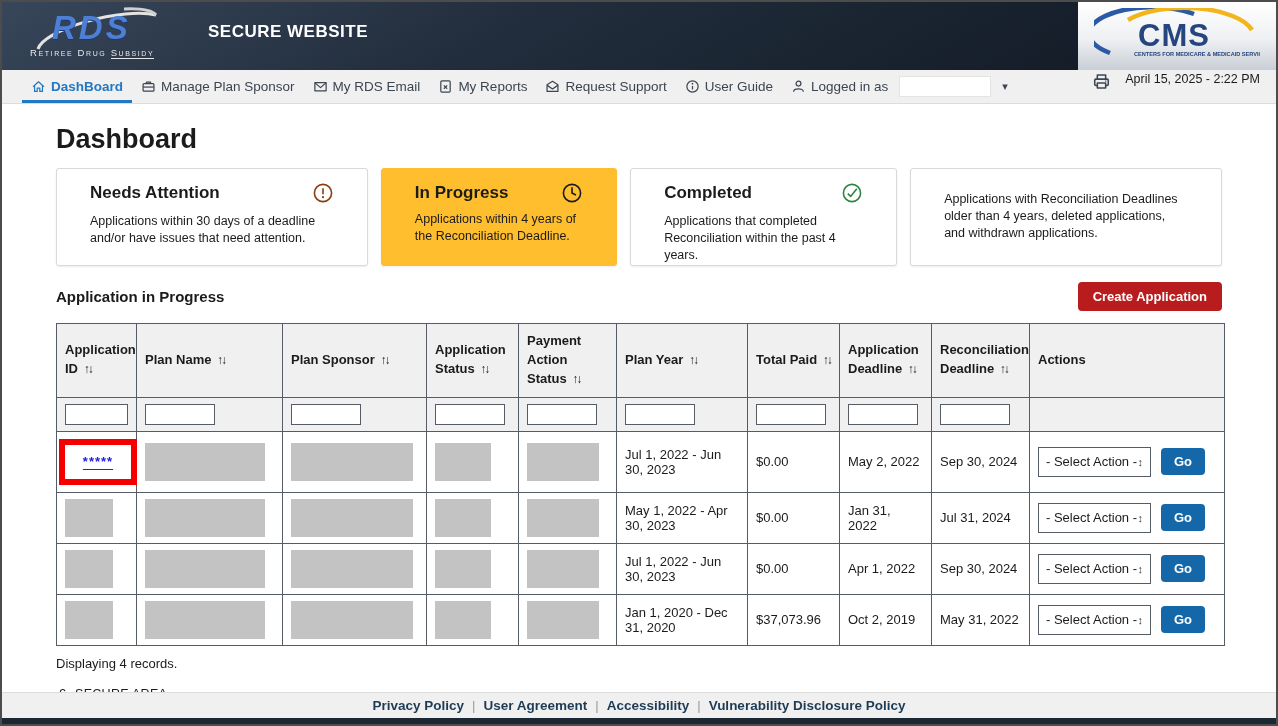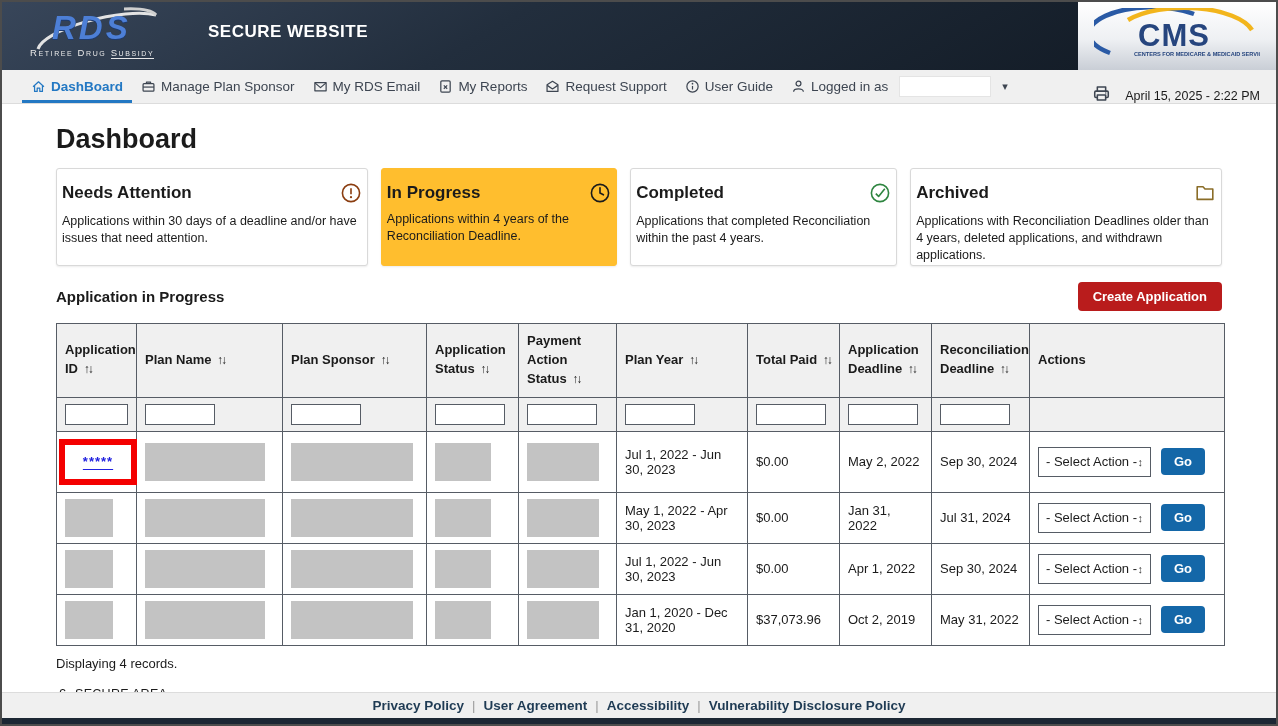--- a/index.html
+++ b/index.html
@@ -18,29 +18,29 @@
   .site-label { color:#fff; font-size:17px; font-weight:bold; letter-spacing:.5px; margin-left:30px; margin-top:-8px; }
   .masthead-right { width:198px; background:linear-gradient(to bottom,#ffffff 0%,#eef0f3 55%,#c9ced6 100%); display:flex; align-items:center; justify-content:center; }
 
   
   .navbar { height:34px; flex:0 0 auto; background:#f0f0f0; border-bottom:1px solid #dcdcdc; display:flex; align-items:stretch; padding:0 16px 0 20px; }
   .nav-item { display:flex; align-items:center; gap:5px; font-size:13.5px; color:#3d4551; padding:3px 9px 0 9px; border-bottom:3px solid transparent; cursor:pointer; white-space:nowrap; }
   .nav-item svg { flex:0 0 auto; }
   .nav-item.active { color:#2378c3; border-bottom-color:#2378c3; font-weight:bold; }
   .nav-login-box { width:92px; height:21px; background:#fff; border:1px solid #e4e4e4; margin-left:6px; }
   .nav-caret { font-size:11px; color:#3d4551; margin-left:6px; }
-  .nav-right { margin-left:auto; display:flex; align-items:flex-end; gap:14px; padding-top:2px; }
+  .nav-right { margin-left:auto; display:flex; align-items:flex-start; gap:14px; padding-top:2px; }
   .nav-date { font-size:12.5px; color:#1b1b1b; }
 
   
   .main { flex:1 1 auto; padding:0 54px; background:#fff; overflow:hidden; }
   h1.page-title { font-size:27px; font-weight:bold; margin-top:20px; color:#1b1b1b; }
 
   .cards { display:grid; grid-template-columns:1.32fr 1fr 1.13fr 1.32fr; gap:13px; margin-top:13px; }
-  .card { background:#fff; border:1px solid #d9d9d9; border-radius:3px; box-shadow:0 1px 2px rgba(0,0,0,.08); height:98px; padding:13px 5px; cursor:pointer; }
+  .card { background:#fff; border:1px solid #d9d9d9; border-radius:3px; box-shadow:0 1px 2px rgba(0,0,0,.08); height:98px; padding:13px 33px; cursor:pointer; }
   .card.active { background:#ffbe2e; border-color:#ffbe2e; }
   .card-head { display:flex; align-items:center; justify-content:space-between; }
   .card-title { font-size:17px; font-weight:bold; }
   .card-desc { font-size:12.5px; line-height:1.35; margin-top:9px; }
   .card.active .card-desc { margin-top:7px; }
 
   .section-row { display:flex; align-items:center; justify-content:space-between; margin-top:16px; }
   .section-title { font-size:15px; font-weight:bold; }
   .btn-primary { background:#b91c1c; color:#fff; font-weight:bold; font-size:13px; border:none; border-radius:4px; padding:7px 15px; cursor:pointer; font-family:inherit; }
 
@@ -192,26 +192,20 @@
         <div class="card-head">
           <span class="card-title">Completed</span>
           <svg width="22" height="22" viewBox="0 0 22 22" fill="none" stroke="#2e8540" stroke-width="1.6" stroke-linejoin="round">
               <circle cx="11" cy="11" r="8.6"></circle>
               <path d="M6.8 11.6 L9.6 14.4 L15.8 6.8"></path>
             </svg>
         </div>
         <div class="card-desc">Applications that completed Reconciliation within the past 4 years.</div>
       </div>
       <div class="card">
-        <div class="card-head">
-          <span class="card-title">Archived</span>
-          <svg width="22" height="22" viewBox="0 0 22 22" fill="none" stroke="#8a6d28" stroke-width="1.6" stroke-linejoin="round">
-              <path d="M3.2 17.4 V4.8 H9 L11 7 H18.8 V17.4 Z"></path>
-            </svg>
-        </div>
         <div class="card-desc">Applications with Reconciliation Deadlines older than 4 years, deleted applications, and withdrawn applications.</div>
       </div>
     </div>
 
     <div class="section-row">
       <span class="section-title">Application in Progress</span>
       <button class="btn-primary">Create Application</button>
     </div>
 
     <table class="apps">

